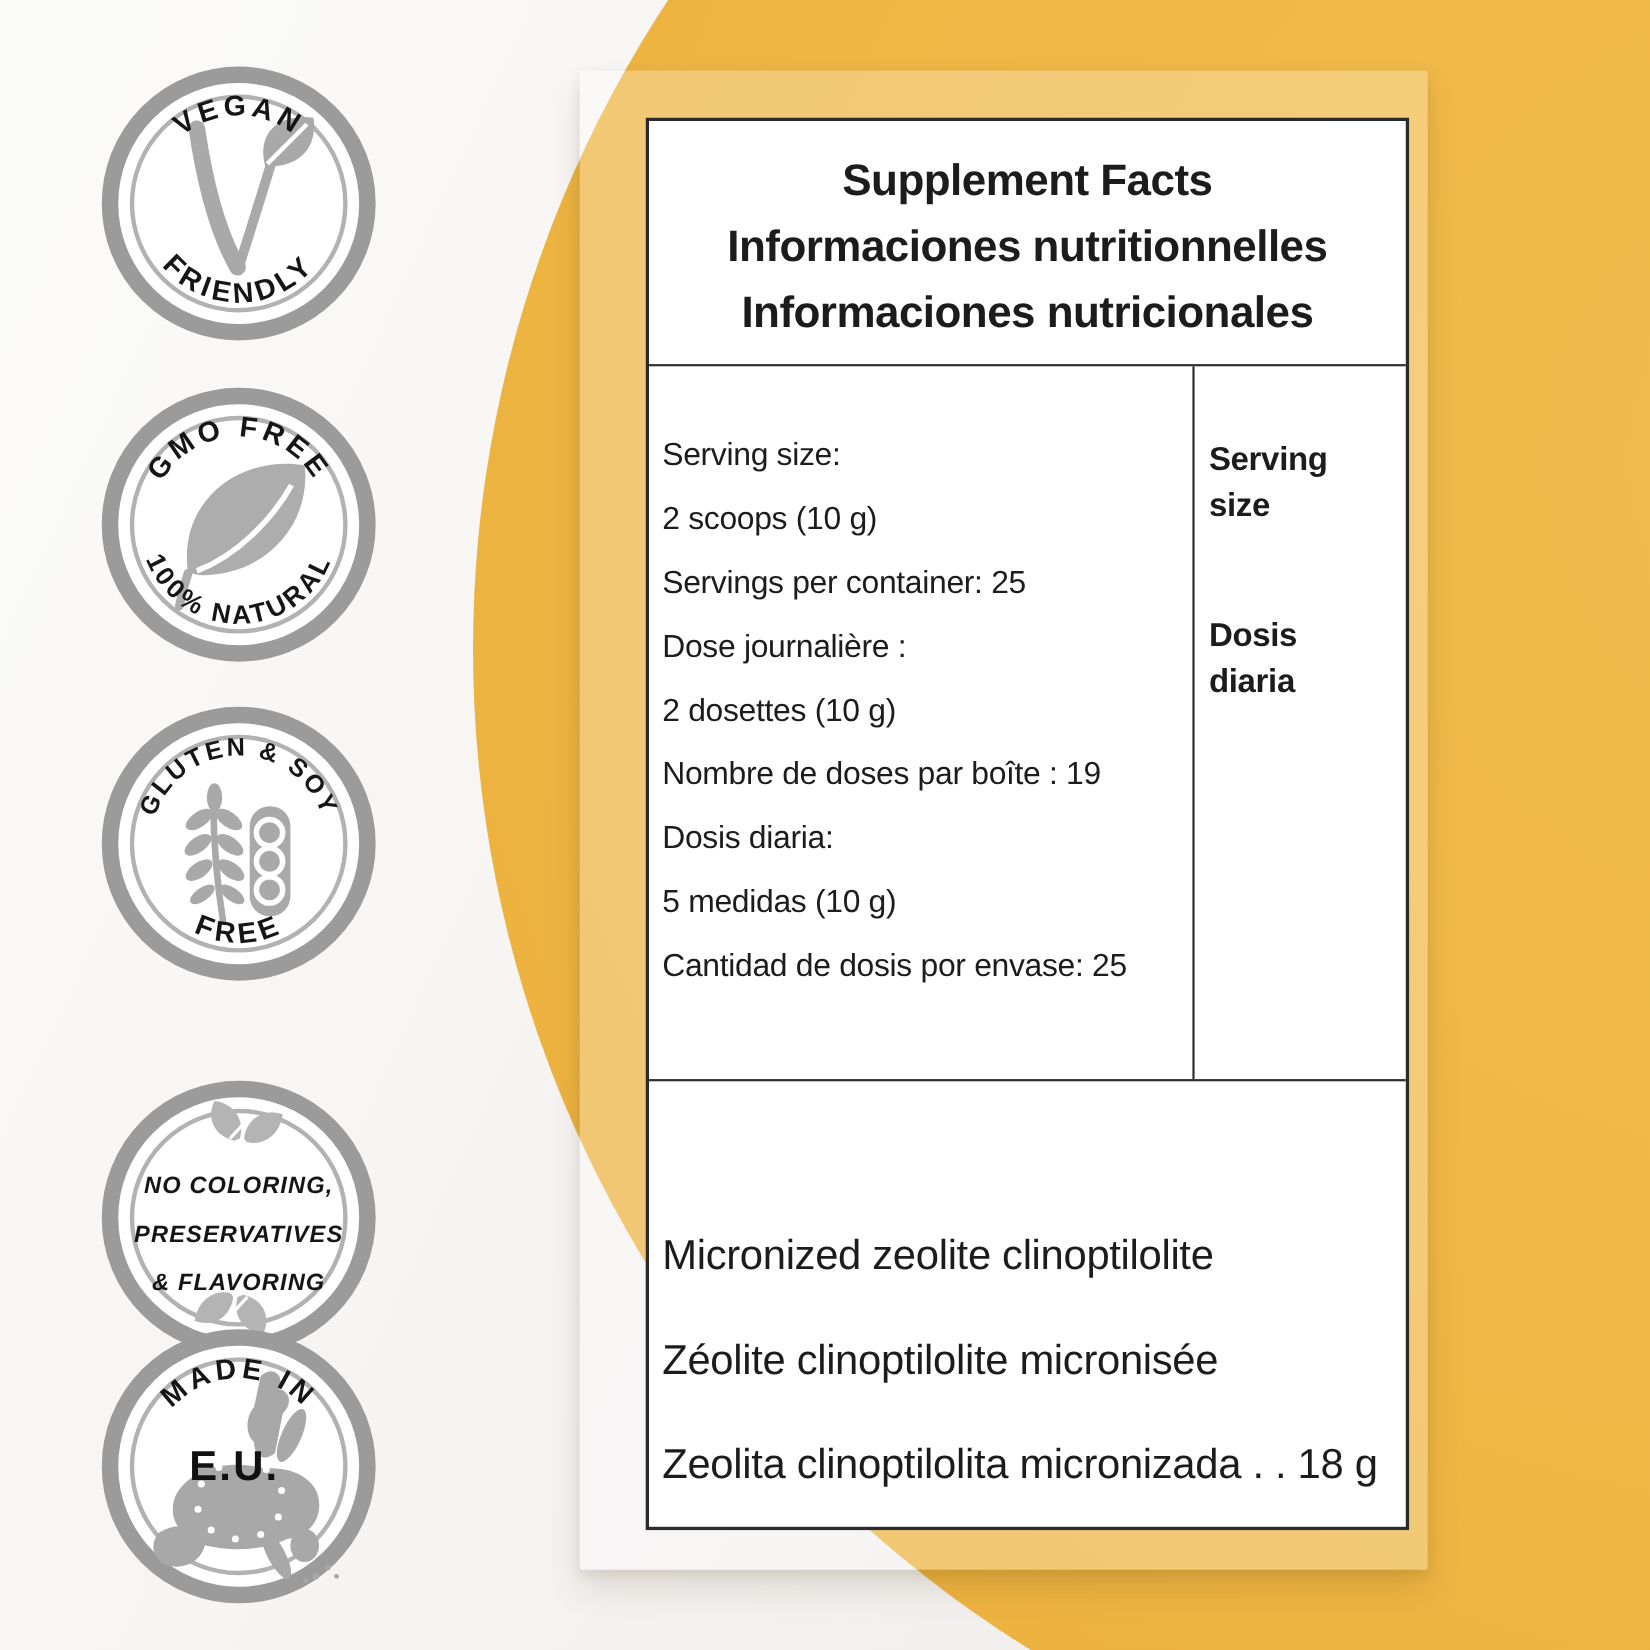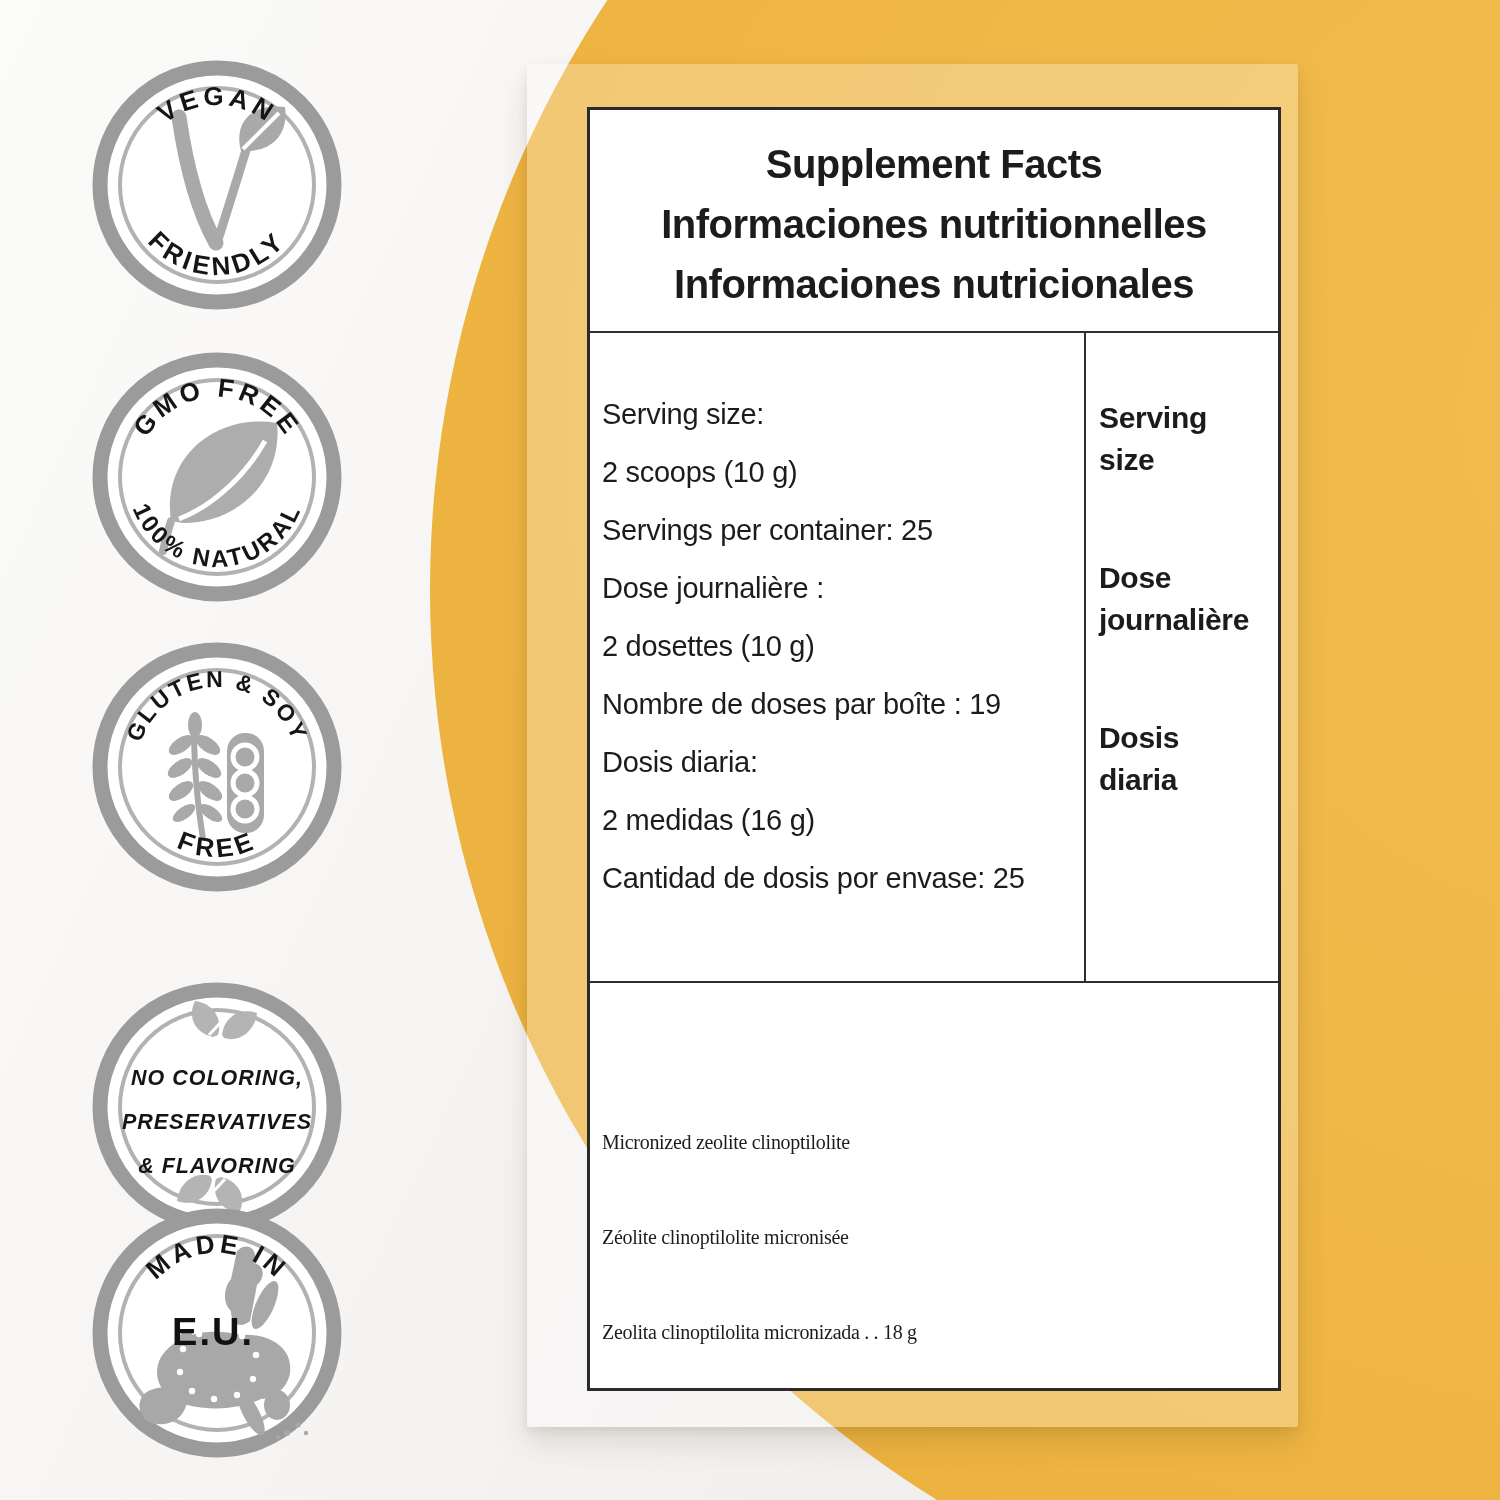--- a/index.html
+++ b/index.html
@@ -30,21 +30,21 @@
     padding-top:6px;
   }
   .title-line{font-size:40px;font-weight:bold;line-height:60px;letter-spacing:-0.5px;white-space:nowrap;}
   .mid-sec{box-sizing:border-box;height:650px;border-bottom:2px solid #2f2f2f;display:flex;}
   .mid-left{box-sizing:border-box;width:494px;padding:52px 6px 0 12px;}
   .mid-left .fline{font-size:29px;line-height:58px;letter-spacing:-0.3px;white-space:nowrap;}
   .mid-right{box-sizing:border-box;flex:1;border-left:2px solid #2f2f2f;padding:64px 4px 0 13px;}
   .label-block{margin-bottom:76px;}
   .label-block .fline{font-size:30px;line-height:42px;letter-spacing:-0.3px;white-space:nowrap;font-weight:bold;}
   .bot-sec{box-sizing:border-box;flex:1;padding:112px 6px 0 12px;}
-  .bot-sec .fline{font-size:20px;line-height:95px;letter-spacing:-0.3px;white-space:nowrap;font-family:Liberation Serif, serif;}
+  .bot-sec .fline{font-size:38px;line-height:95px;letter-spacing:-0.3px;white-space:nowrap;}
   .badge{position:absolute;width:252px;height:252px;left:91px;}
   .badge svg{display:block;width:252px;height:252px;}
   text.arc{font-family:"Liberation Sans","DejaVu Sans",sans-serif;font-size:26px;font-weight:bold;fill:#151515;letter-spacing:4px;}
   text.arc.tight{font-size:23px;letter-spacing:2.5px;}
   text.arc.mid{font-size:24px;letter-spacing:3px;}
   text.badge-line{font-family:"Liberation Sans","DejaVu Sans",sans-serif;font-size:21.5px;font-weight:bold;fill:#151515;letter-spacing:1px;}
   text.eu-text{font-family:"Liberation Sans","DejaVu Sans",sans-serif;font-size:38px;font-weight:bold;fill:#111;letter-spacing:2px;}
 </style>
 </head>
 <body>
@@ -189,33 +189,29 @@
 
     <div class="mid-sec">
       <div class="mid-left">
         <div class="fline">Serving size:</div>
         <div class="fline">2 scoops (10 g)</div>
         <div class="fline">Servings per container: 25</div>
         <div class="fline">Dose journalière :</div>
         <div class="fline">2 dosettes (10 g)</div>
         <div class="fline">Nombre de doses par boîte : 19</div>
         <div class="fline">Dosis diaria:</div>
-        <div class="fline">2 medidas (16 g)</div>
+        <div class="fline">5 medidas (10 g)</div>
         <div class="fline">Cantidad de dosis por envase: 25</div>
       </div>
       <div class="mid-right">
         <div class="label-block">
           <div class="fline">Serving</div>
           <div class="fline">size</div>
         </div>
         <div class="label-block">
-          <div class="fline">Dose</div>
-          <div class="fline">journalière</div>
-        </div>
-        <div class="label-block">
           <div class="fline">Dosis</div>
           <div class="fline">diaria</div>
         </div>
       </div>
     </div>
 
     <div class="bot-sec">
       <div class="fline">Micronized zeolite clinoptilolite</div>
       <div class="fline">Zéolite clinoptilolite micronisée</div>
       <div class="fline">Zeolita clinoptilolita micronizada . . 18 g</div>

